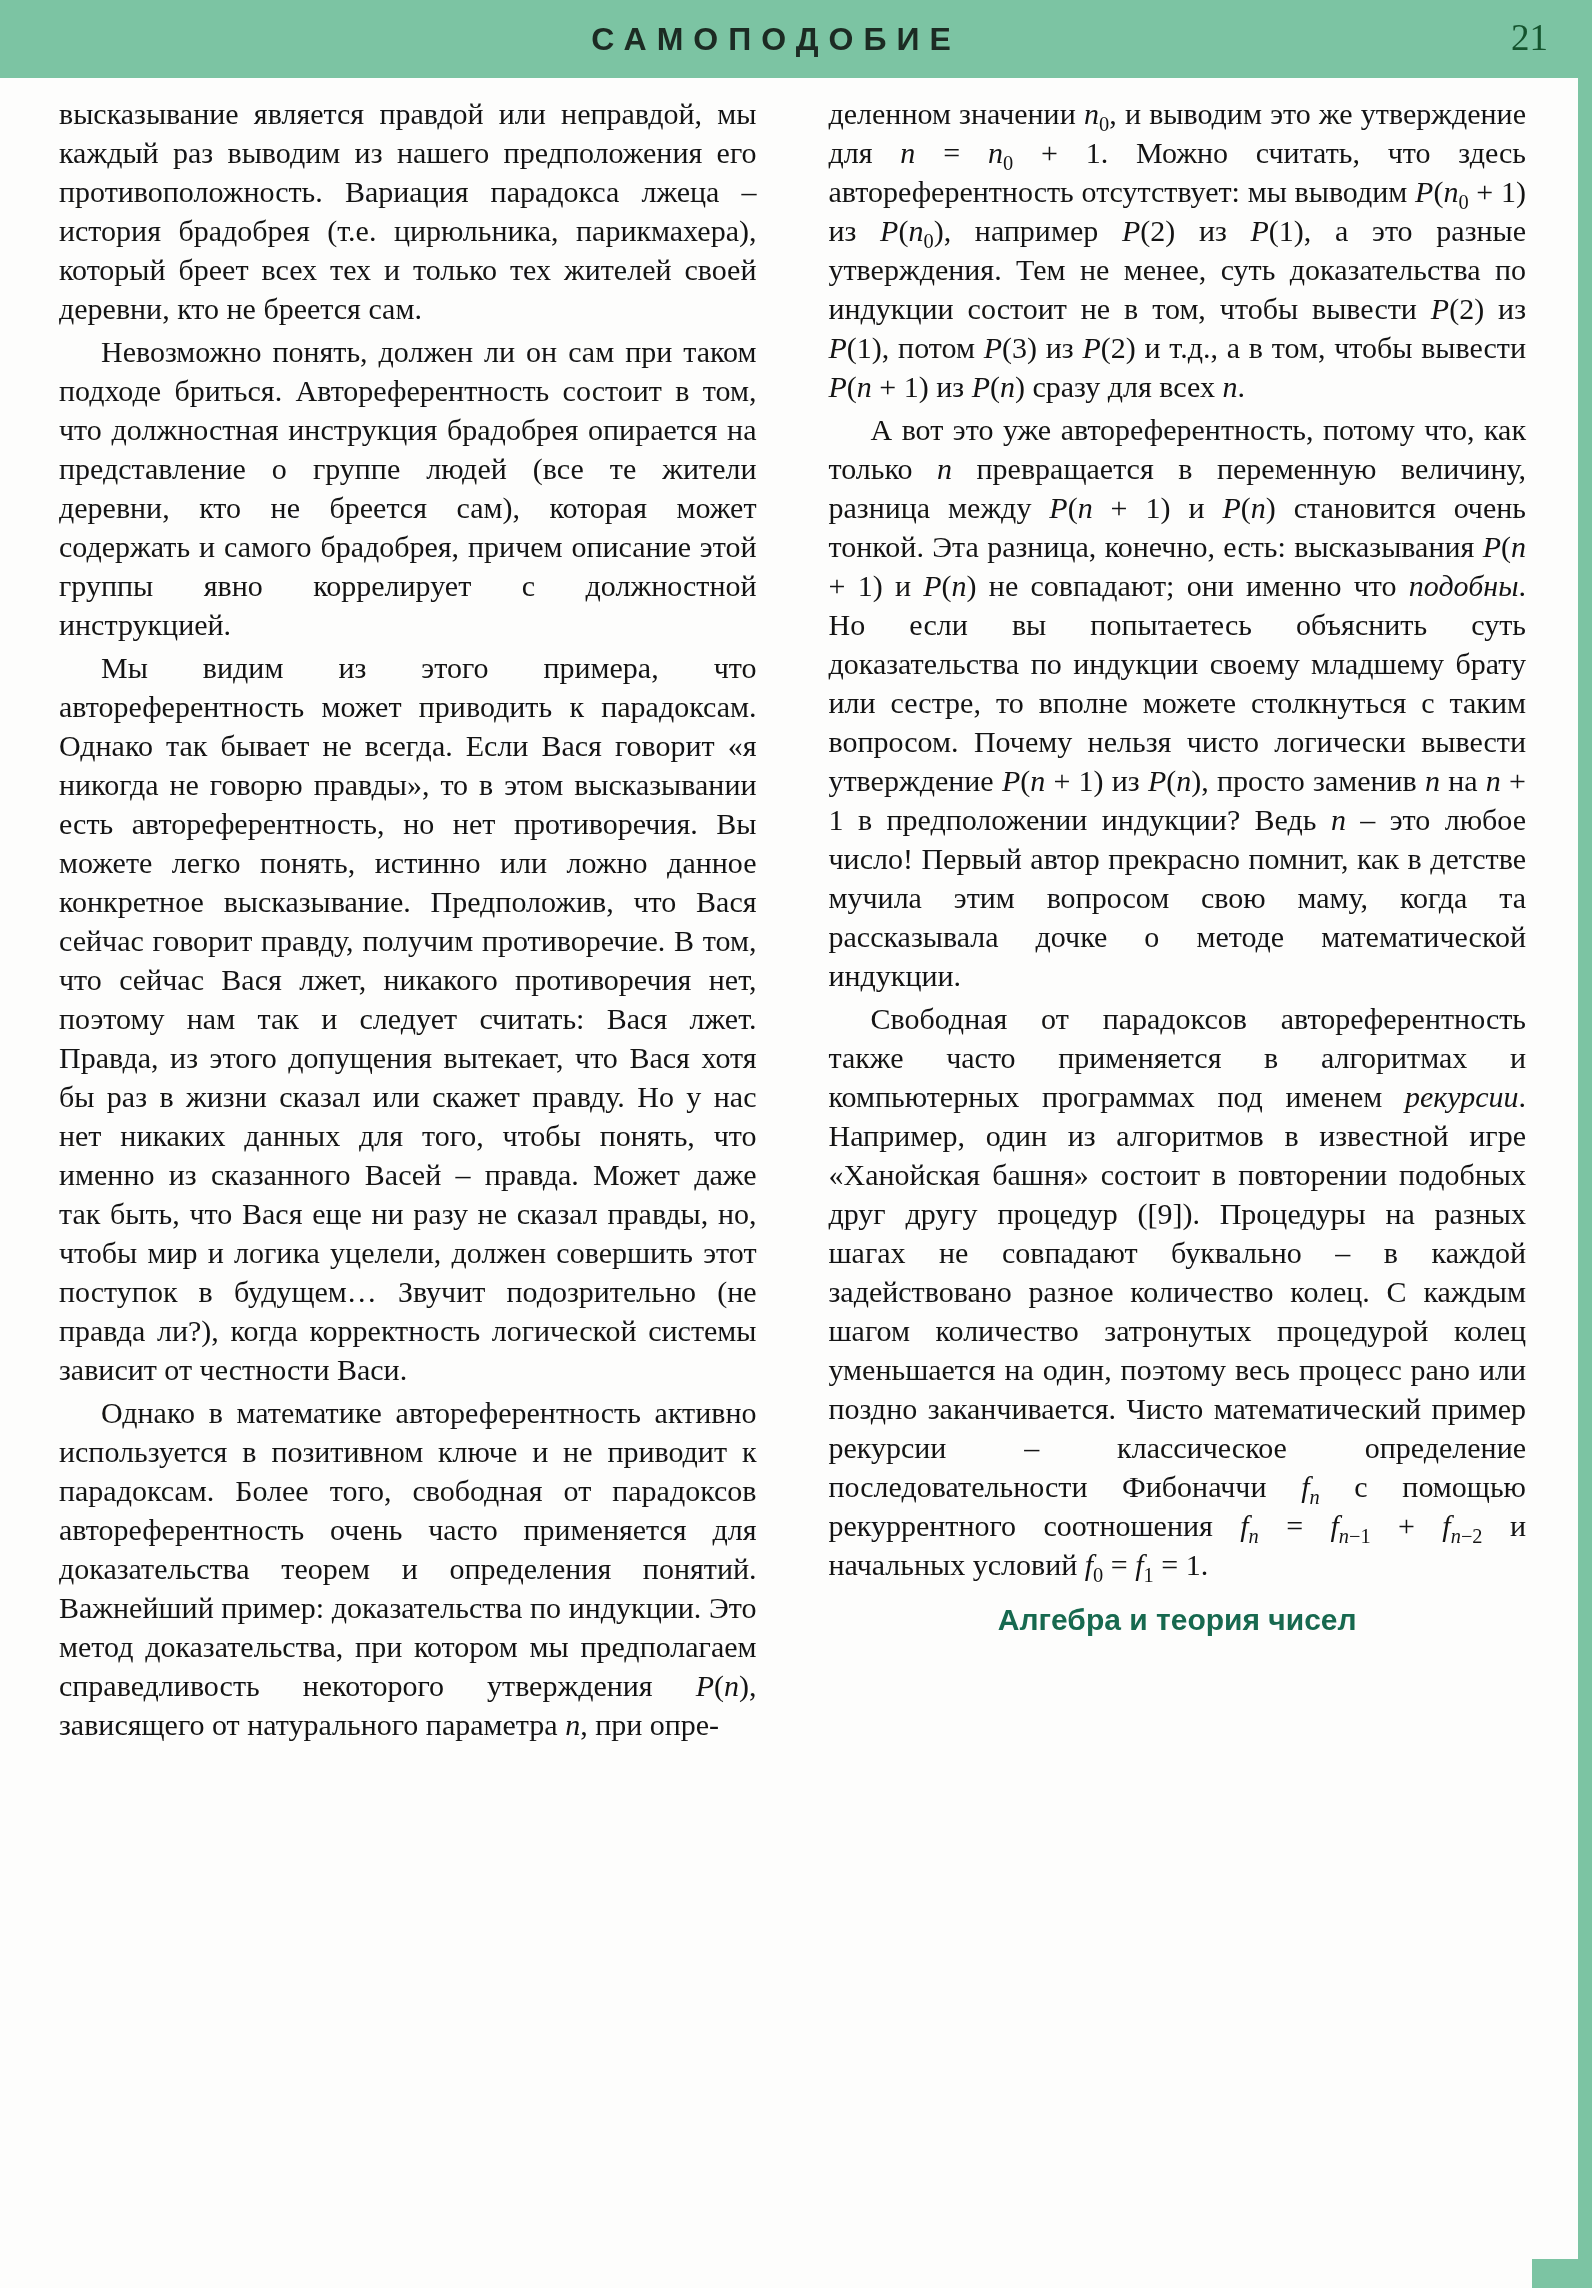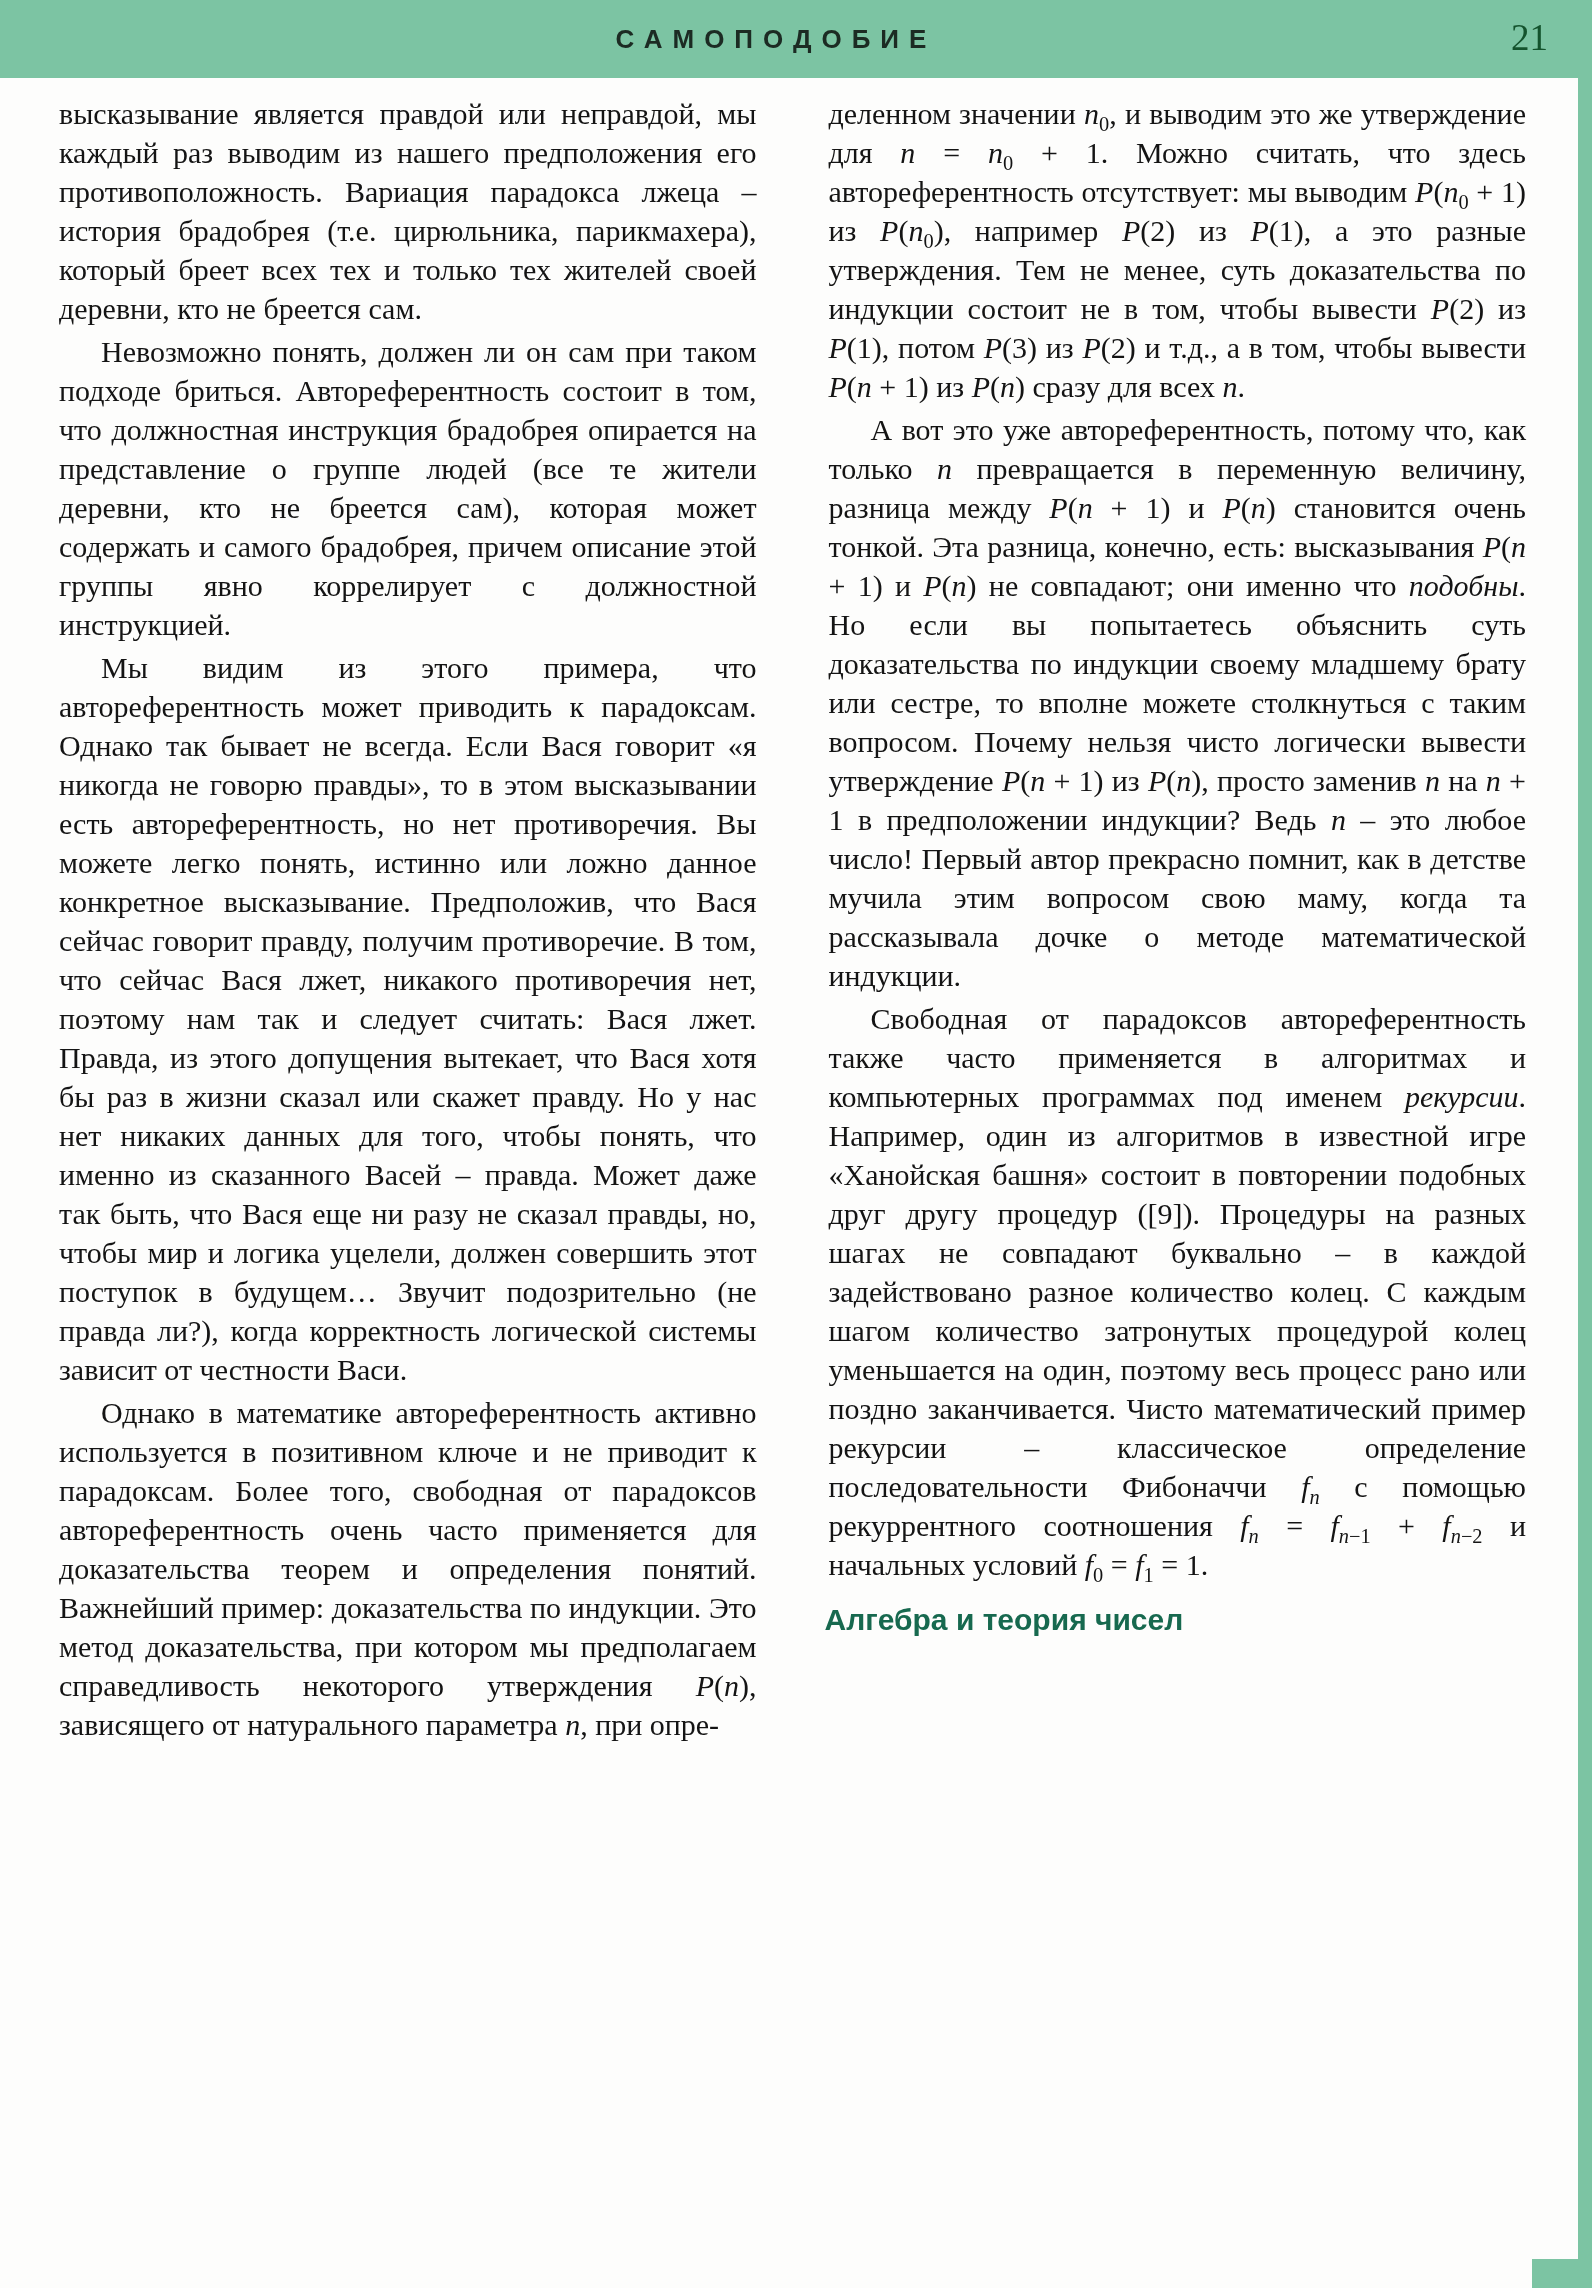--- a/index.html
+++ b/index.html
@@ -23,21 +23,21 @@
   .right-strip{
     position:absolute;top:78px;right:0;width:14px;bottom:0;
     background:var(--green);
   }
   .corner-block{
     position:absolute;right:0;bottom:0;width:60px;height:30px;
     background:var(--green);
   }
   .running-title{
     font-family:"Liberation Sans", sans-serif;
-    font-weight:bold;font-size:26px;letter-spacing:10px;
+    font-weight:bold;font-size:32px;letter-spacing:10px;
     color:#1c2b23;
     transform:translateX(-20px);
   }
   .page-number{
     position:absolute;right:44px;top:50%;transform:translateY(-54%);
     font-family:Liberation Serif, serif;
     font-size:37px;color:#14532d;
   }
   
   .content{
@@ -51,21 +51,21 @@
     line-height:39px;
     hyphens:auto;
   }
   .para{margin:4px;}
   .para.indent{text-indent:42px;}
   .section-heading{
     font-family:"Liberation Sans", sans-serif;
     font-weight:700;
     font-size:30px;
     color:var(--heading);
-    text-align:left;
+    text-align:center;
     margin:16px 0 10px 0;
     text-indent:0;
   }
   sub{font-size:68%;line-height:0;}
   i{font-style:italic;}
 </style>
 </head>
 <body>
 
 <div class="top-band">

